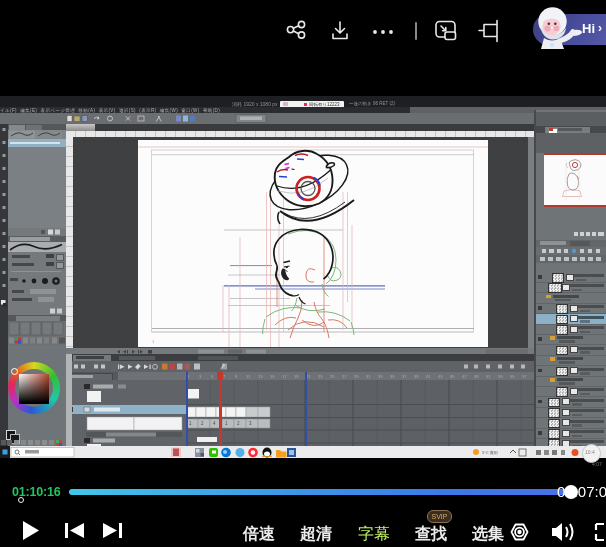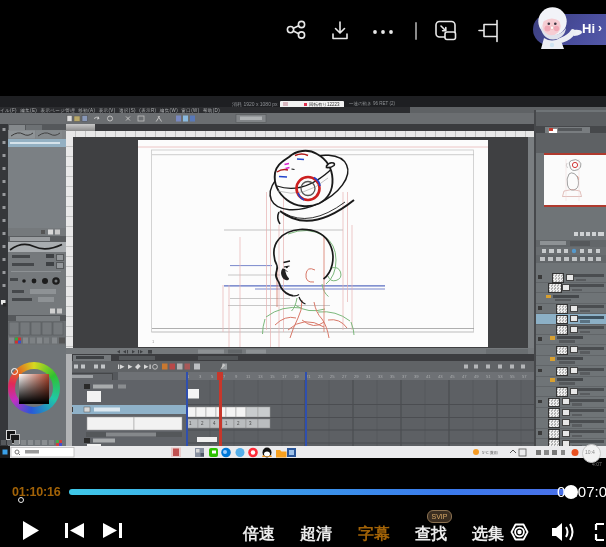--- a/index.html
+++ b/index.html
@@ -761,36 +761,36 @@
       <rect x="552" y="4" width="5" height="5" fill="#777"></rect>
       <rect x="561" y="4" width="4" height="5" fill="#888"></rect>
       <circle cx="575" cy="6.5" r="3.5" fill="#e85020"></circle>
     </g>
   </svg>
 
   <div class="abs" style="left:582px;top:444px;width:17px;height:17px;border-radius:50%;background:#f2f2f2;border:1px solid #c8c8c8;"></div>
   <div class="abs" style="left:585px;top:449px;color:#888;font-size:5px;">10:4</div>
   <div class="abs" style="left:592px;top:461px;color:#777;font-size:5px;">4:07</div>
 
-  <div class="abs" style="left:12px;top:484.5px;color:#a16207;font-size:12.5px;font-weight:700;letter-spacing:-0.2px;">01:10:16</div>
+  <div class="abs" style="left:12px;top:484.5px;color:#22c55e;font-size:12.5px;font-weight:700;letter-spacing:-0.2px;">01:10:16</div>
   <div class="abs" style="left:69px;top:489px;width:502px;height:5.5px;border-radius:3px;background:linear-gradient(90deg,#3fc8e8,#3b9ce9 40%,#3a7aec 75%,#4a70e8);"></div>
   <div class="abs" style="left:557px;top:483px;color:#fff;font-size:15px;white-space:nowrap;">02:07:03</div>
   <div class="abs" style="left:564px;top:485px;width:14px;height:14px;border-radius:50%;background:#fff;"></div>
 
   <svg class="abs" style="left:20px;top:518px;" width="110" height="26" viewBox="0 0 110 26">
     <path d="M3 3 L19 12.5 L3 22 Z" fill="#fff"></path>
     <rect x="45" y="5" width="3" height="15" fill="#fff"></rect>
     <path d="M64 5 L50 12.5 L64 20 Z" fill="#fff"></path>
     <path d="M83 5 L97 12.5 L83 20 Z" fill="#fff"></path>
     <rect x="99" y="5" width="3" height="15" fill="#fff"></rect>
   </svg>
 
   <div class="abs" style="left:243px;top:524px;color:#ececec;font-size:16px;font-weight:700;">倍速</div>
   <div class="abs" style="left:300px;top:524px;color:#ececec;font-size:16px;font-weight:700;">超清</div>
-  <div class="abs" style="left:358px;top:524px;color:#a16207;font-size:16px;font-weight:700;">字幕</div>
+  <div class="abs" style="left:358px;top:524px;color:#bef264;font-size:16px;font-weight:400;">字幕</div>
   <div class="abs" style="left:415px;top:524px;color:#ececec;font-size:16px;font-weight:700;">查找</div>
   <div class="abs" style="left:472px;top:524px;color:#ececec;font-size:16px;font-weight:700;">选集</div>
   <div class="abs" style="left:427px;top:510px;width:23px;height:11px;border-radius:6px;background:#3a2d20;border:1px solid #8a7050;color:#d8a968;font-size:7px;text-align:center;line-height:11px;">SVIP</div>
 
   <svg class="abs" style="left:505px;top:520px;" width="101 " height="24" viewBox="0 0 101 24">
     <g stroke="#fff" stroke-width="1.8" fill="none">
       <path d="M10.5 4.5 L18.5 4.5 L22.5 12 L18.5 19.5 L10.5 19.5 L6.5 12 Z" stroke-linejoin="round"></path>
       <circle cx="14.5" cy="12" r="4.4"></circle>
       <circle cx="14.5" cy="12" r="1.3" fill="#fff"></circle>
       <path d="M47 8 h4 l6 -5 v18 l-6 -5 h-4 z" fill="#fff" stroke="none"></path>

